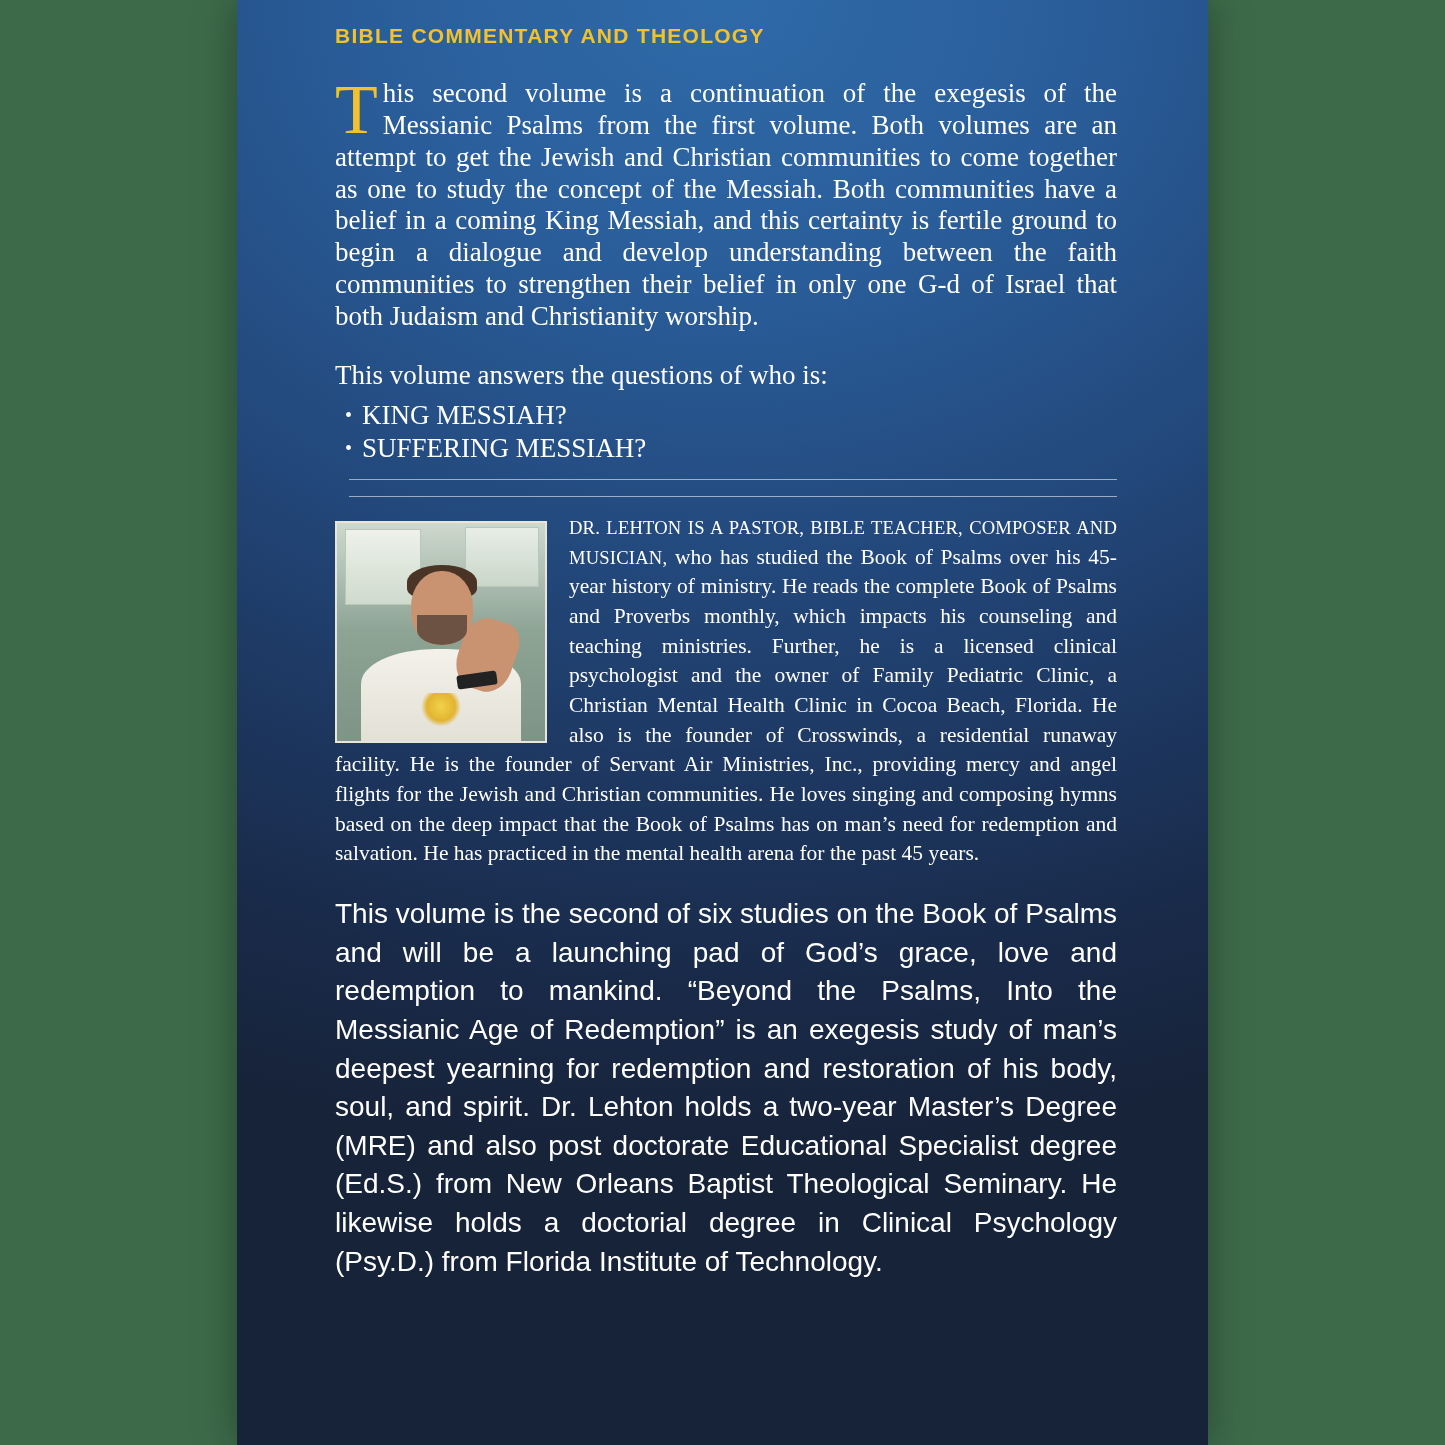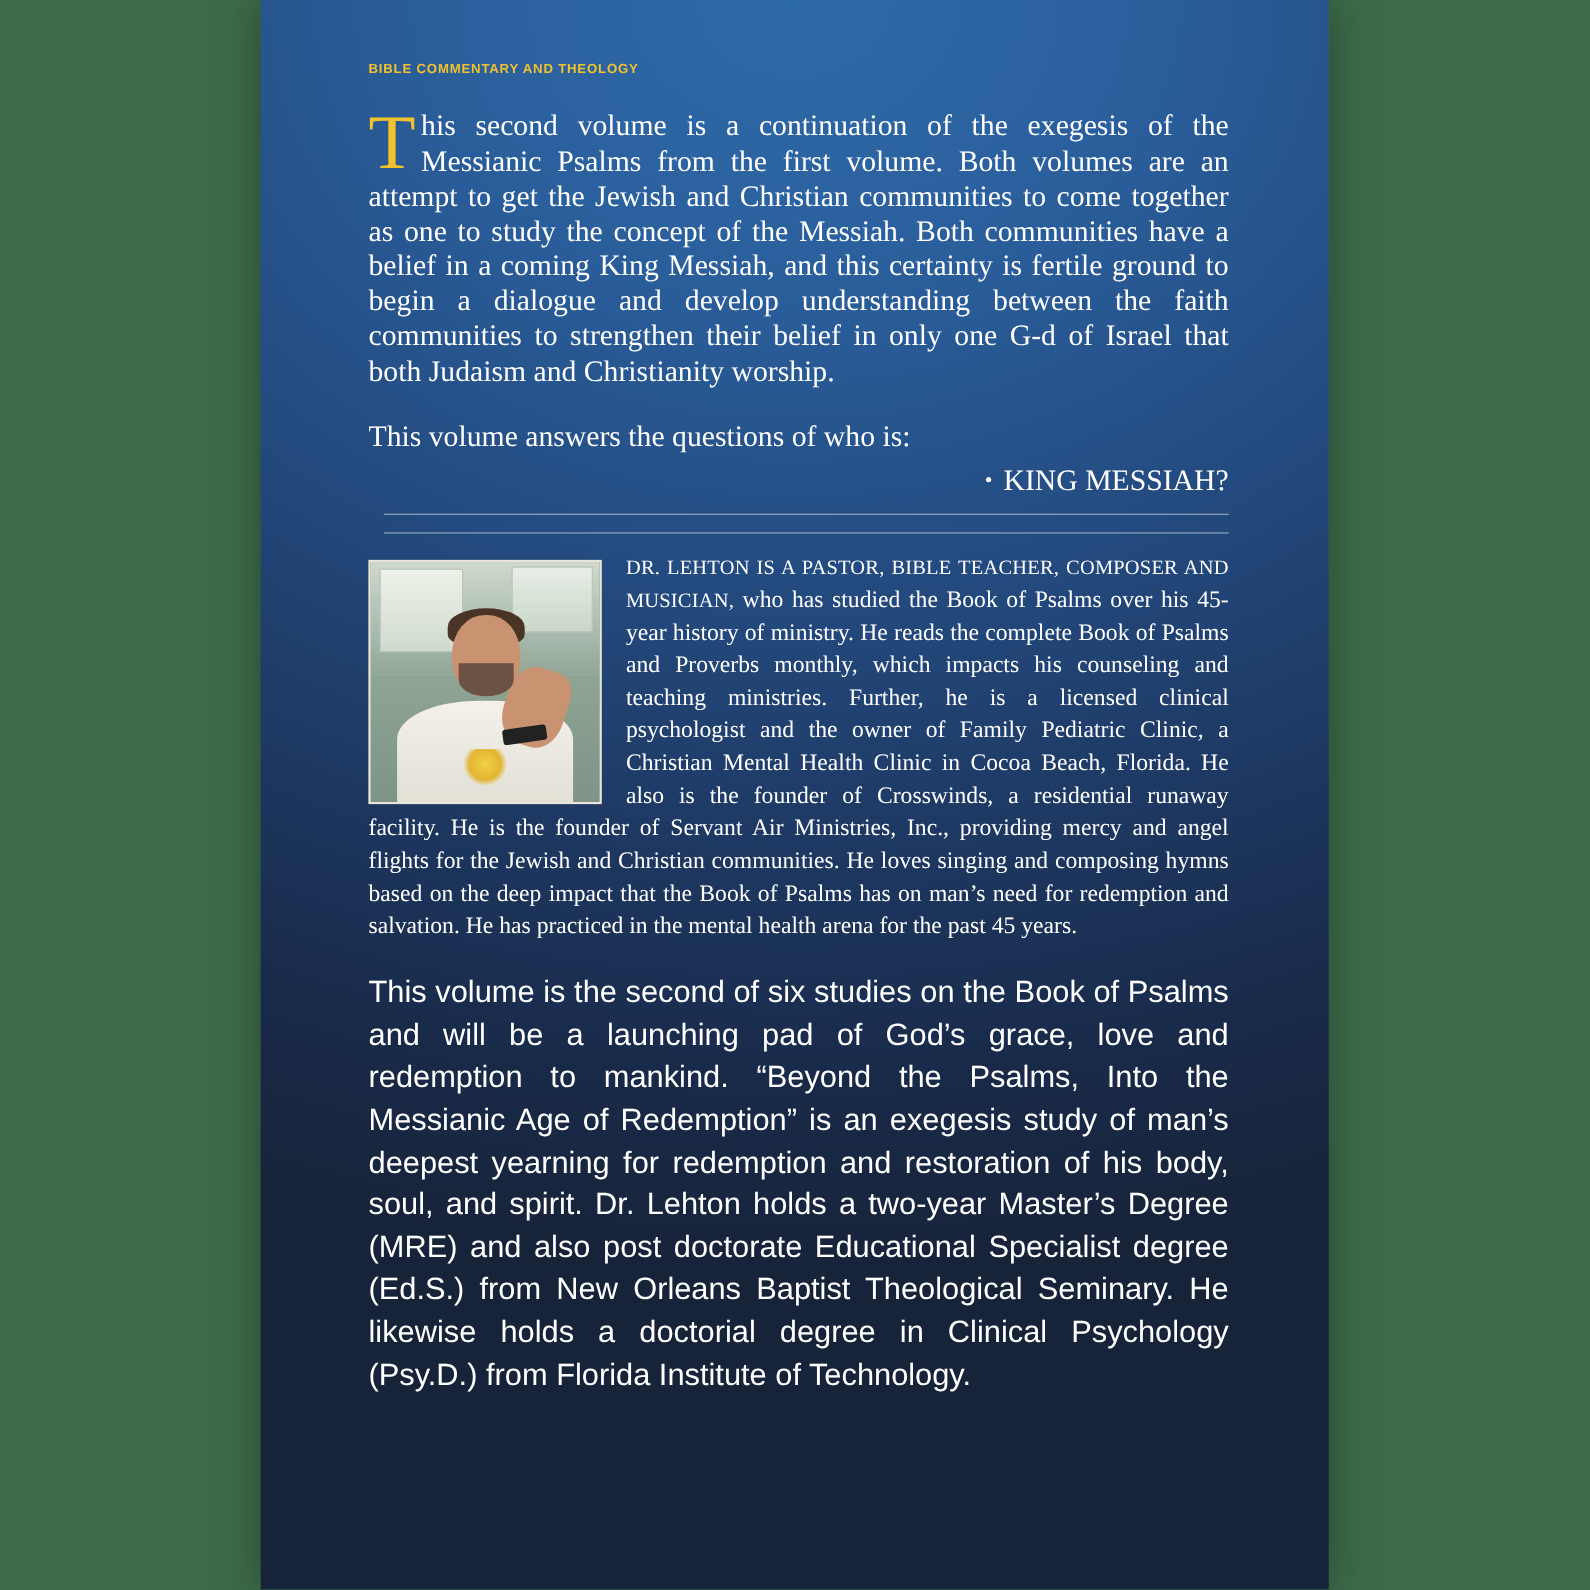--- a/index.html
+++ b/index.html
@@ -27,24 +27,24 @@
   .content {
     position: absolute;
     left: 98px;
     top: 0;
     width: 782px;
     height: 1445px;
   }
   .kicker {
     color: #f2c12e;
     font-family: "Liberation Sans", sans-serif;
-    font-size: 12px;
+    font-size: 21px;
     font-weight: bold;
     letter-spacing: 0.06em;
-    margin-top: 55px;
+    margin-top: 24px;
   }
   .lead {
     position: relative;
     color: #ffffff;
     font-family: "Liberation Serif", serif;
     font-size: 27px;
     line-height: 1.18;
     text-align: justify;
     margin-top: 30px;
   }
@@ -67,21 +67,21 @@
   ul.bullets {
     list-style: none;
     margin: 8px 0 0 0;
     padding: 0;
   }
   ul.bullets li {
     color: #ffffff;
     font-family: "Liberation Serif", serif;
     font-size: 27px;
     line-height: 1.22;
-    text-align: right;
+    text-align: left;
     padding-left: 10px;
   }
   ul.bullets li::before {
     content: "\2022";
     font-size: 20px;
     margin-right: 10px;
     vertical-align: 2px;
   }
   .rule {
     height: 1px;
@@ -199,20 +199,21 @@
     <div class="kicker">BIBLE COMMENTARY AND THEOLOGY</div>
 
     <div class="lead">
       <span class="dropcap">T</span><span>his second volume is a continuation of the exegesis of the Messianic Psalms from the first volume. Both volumes are an attempt to get the Jewish and Christian communities to come together as one to study the concept of the Messiah. Both communities have a belief in a coming King Messiah, and this certainty is fertile ground to begin a dialogue and develop understanding between the faith communities to strengthen their belief in only one G-d of Israel that both Judaism and Christianity worship.</span>
     </div>
 
     <div class="q-line">This volume answers the questions of who is:</div>
 
     <ul class="bullets">
       <li>KING MESSIAH?</li>
+      <li>SUFFERING MESSIAH?</li>
     </ul>
 
     <div class="rule"></div>
 
 
     <div class="rule2"></div>
 
     <div class="bio">
       <div class="portrait">
         <div class="pt-wall"></div>

